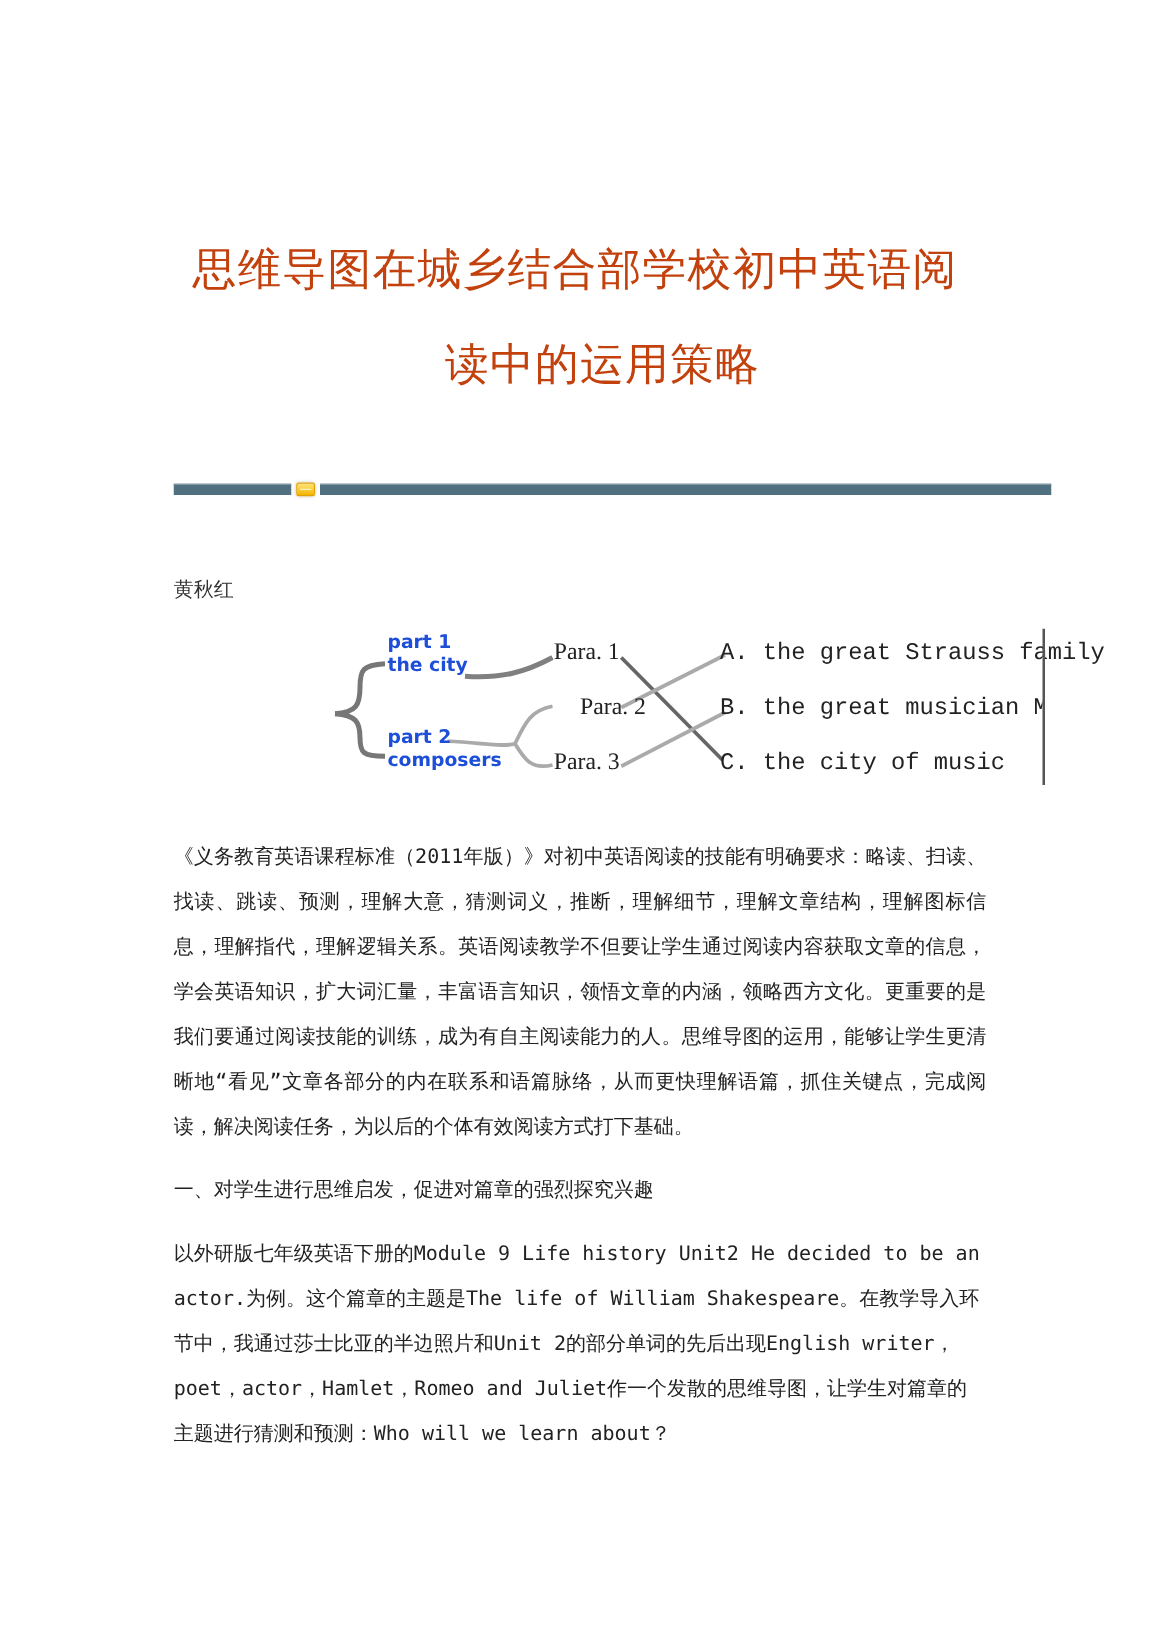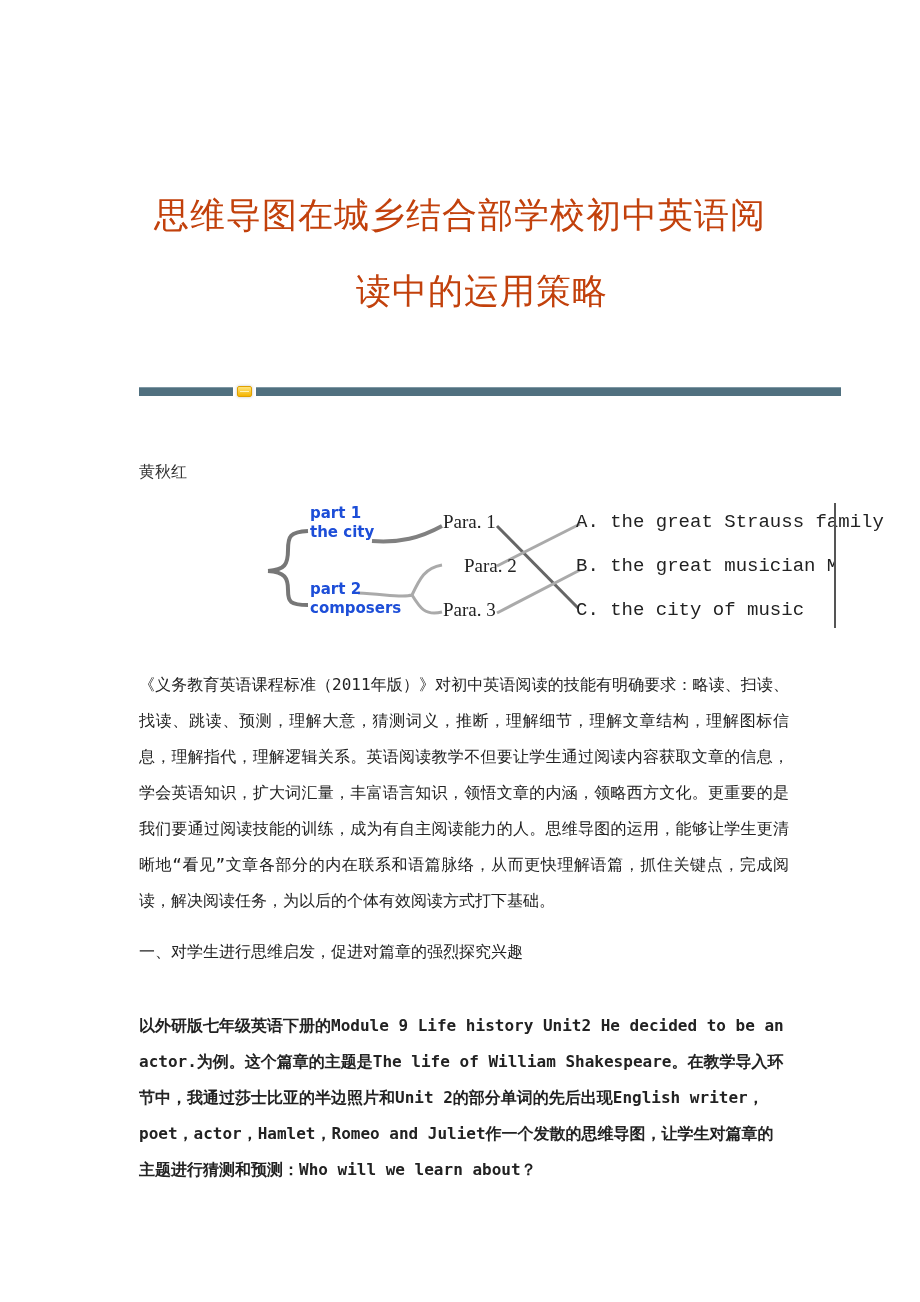--- a/index.html
+++ b/index.html
@@ -57,21 +57,21 @@
     .mm-optB { top: 57px; width: 258px; overflow: hidden; }
     .mm-optC { top: 101px; }
     .mm-frame { position: absolute; left: 694px; top: 5px; width: 2px; height: 125px; background: #555; }
 
     .body-text {
       position: absolute; left: 139px; width: 650px; font-family: "DejaVu Sans Mono", monospace;
       font-size: 16px; line-height: 36px; color: #222;
     }
     .para1 { top: 647px; text-align: justify; margin-top: 20px; }
     .heading1 { top: 934px; }
-    .para2 { top: 1008px; font-weight: bold; }
+    .para2 { top: 985px; }
   </style>
 </head>
 <body>
 
 <h1 class="title title-line1">思维导图在城乡结合部学校初中英语阅</h1>
 <h1 class="title title-line2">读中的运用策略</h1>
 
 <div class="divider divider-left"></div>
 <div class="divider-gem"></div>
 <div class="divider divider-right"></div>

